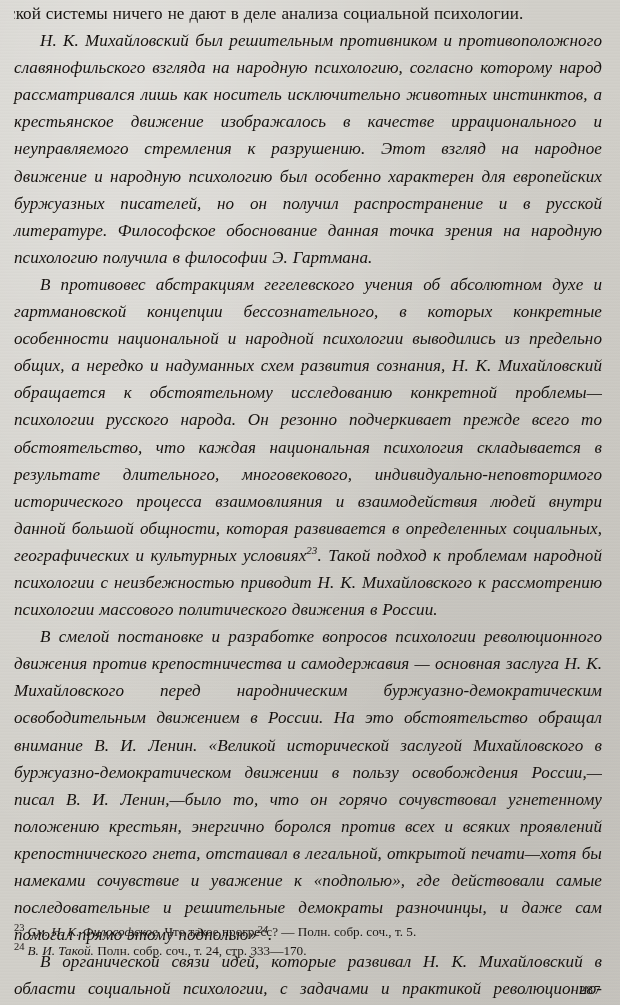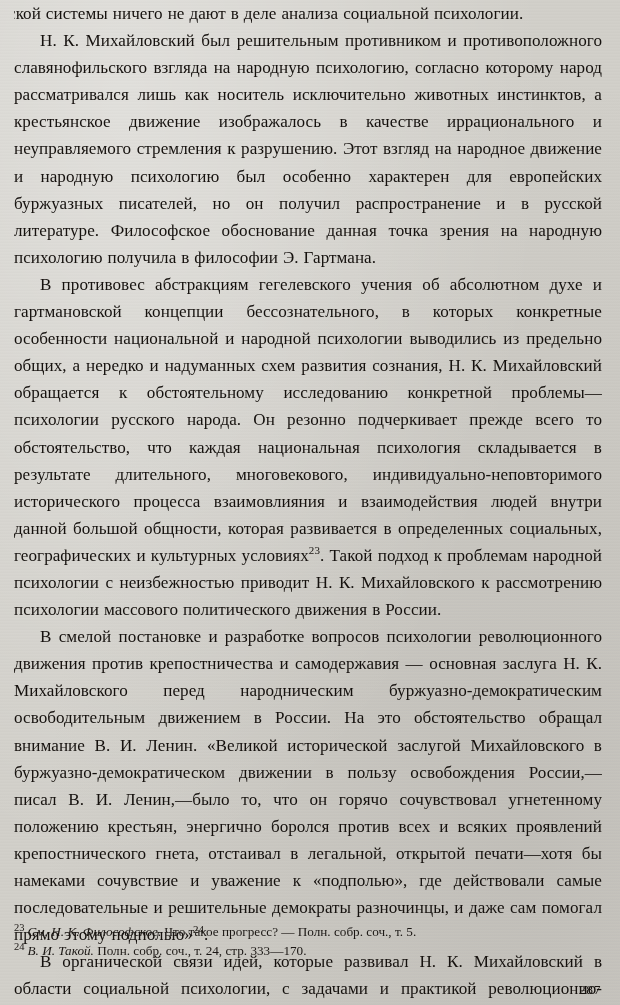--- a/index.html
+++ b/index.html
@@ -46,20 +46,21 @@
     letter-spacing: 0.05px;
     word-spacing: 0.6px;
     color: #15110e;
   }
   .body-text p {
     margin: 0;
     text-indent: 0;
   }
   .body-text p.indent {
     text-indent: 26px;
+    font-style: italic;
   }
   .cut-top {
     overflow: hidden;
   }
   .sup {
     font-size: 11px;
     vertical-align: super;
     line-height: 0;
   }
   .footnotes {

